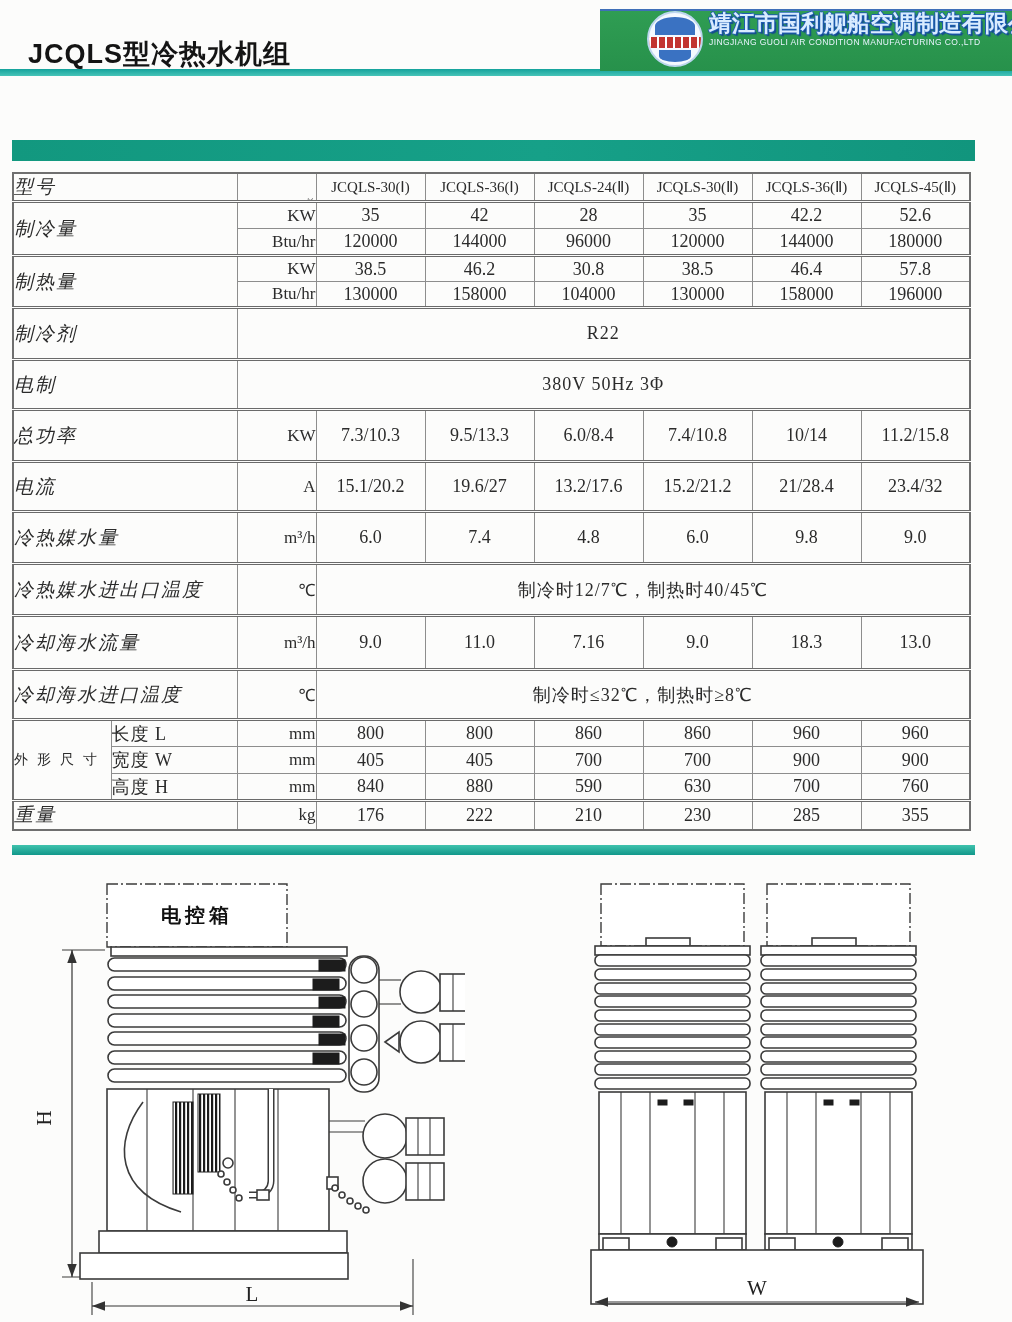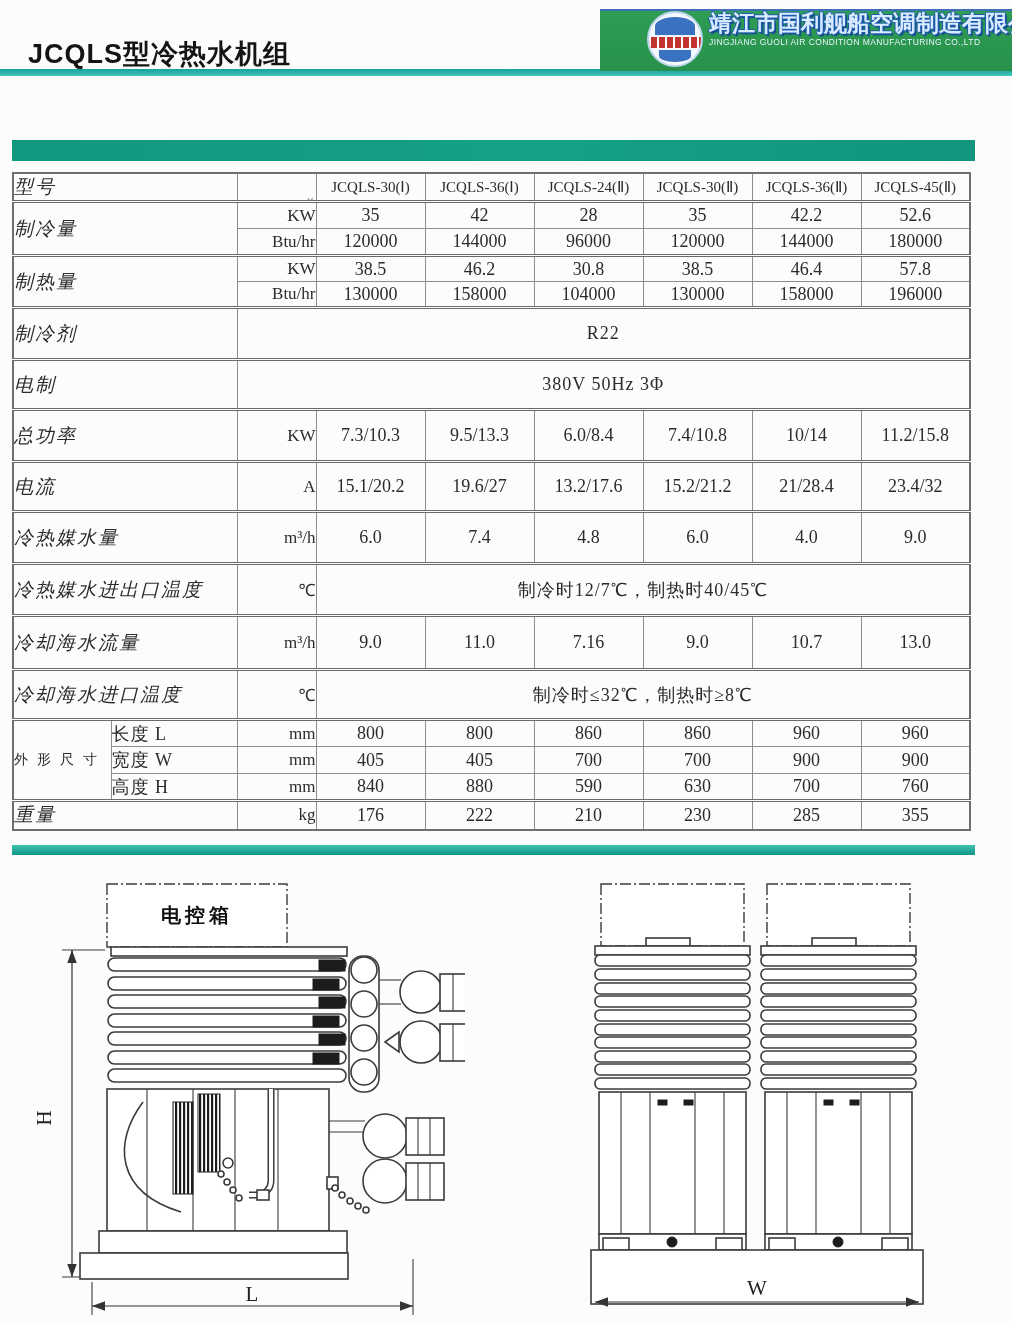--- a/index.html
+++ b/index.html
@@ -182,36 +182,36 @@
           <td class="val" colspan="1" rowspan="1">21/28.4</td>
           <td class="val" colspan="1" rowspan="1">23.4/32</td>
         </tr>
         <tr class="major" style="height: 52px;">
           <td class="lbl" colspan="2" rowspan="1">冷热媒水量</td>
           <td class="unit" colspan="1" rowspan="1">m³/h</td>
           <td class="val" colspan="1" rowspan="1">6.0</td>
           <td class="val" colspan="1" rowspan="1">7.4</td>
           <td class="val" colspan="1" rowspan="1">4.8</td>
           <td class="val" colspan="1" rowspan="1">6.0</td>
-          <td class="val" colspan="1" rowspan="1">4.0</td>
+          <td class="val" colspan="1" rowspan="1">9.8</td>
           <td class="val" colspan="1" rowspan="1">9.0</td>
         </tr>
         <tr class="major" style="height: 52px;">
           <td class="lbl" colspan="2" rowspan="1">冷热媒水进出口温度</td>
           <td class="unit" colspan="1" rowspan="1">℃</td>
           <td class="val span-center" colspan="6" rowspan="1">制冷时12/7℃，制热时40/45℃</td>
         </tr>
         <tr class="major" style="height: 54px;">
           <td class="lbl" colspan="2" rowspan="1">冷却海水流量</td>
           <td class="unit" colspan="1" rowspan="1">m³/h</td>
           <td class="val" colspan="1" rowspan="1">9.0</td>
           <td class="val" colspan="1" rowspan="1">11.0</td>
           <td class="val" colspan="1" rowspan="1">7.16</td>
           <td class="val" colspan="1" rowspan="1">9.0</td>
-          <td class="val" colspan="1" rowspan="1">10.7</td>
+          <td class="val" colspan="1" rowspan="1">18.3</td>
           <td class="val" colspan="1" rowspan="1">13.0</td>
         </tr>
         <tr class="major" style="height: 50px;">
           <td class="lbl" colspan="2" rowspan="1">冷却海水进口温度</td>
           <td class="unit" colspan="1" rowspan="1">℃</td>
           <td class="val span-center" colspan="6" rowspan="1">制冷时≤32℃，制热时≥8℃</td>
         </tr>
         <tr class="major" style="height: 27px;">
           <td class="lblA" colspan="1" rowspan="3">外形尺寸</td>
           <td class="lblB" colspan="1" rowspan="1">长度 L</td>

